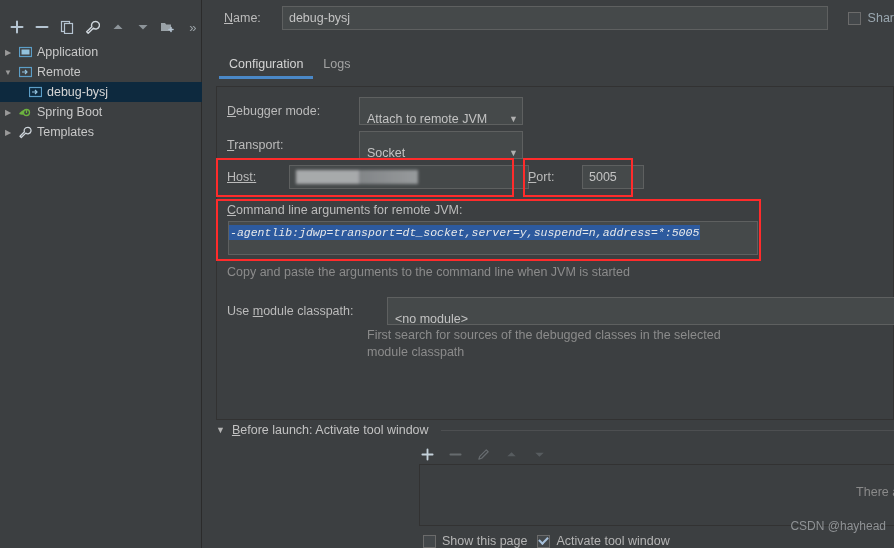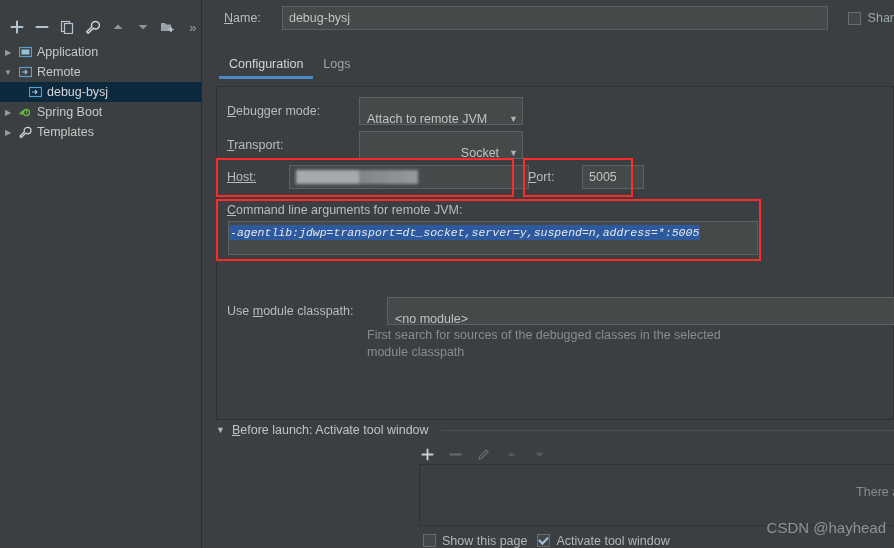--- a/index.html
+++ b/index.html
@@ -231,30 +231,30 @@
   }
   #bl-empty {
     position: absolute; left: 0; right: 18px; top: 20px;
     text-align: right;
     color: #8a8a8a; font-size: 12.5px;
   }
 
   
   #watermark {
     position: absolute; right: 8px; top: 519px;
-    color: #8f9295; font-size: 15px;
+    color: #8f9295; font-size: 12px;
     font-family: "Liberation Sans", sans-serif;
   }
 
   
   #bottom-row {
     position: absolute; left: 220px; top: 534px;
     display: flex; align-items: center; gap: 10px;
   }
-  .bchk { display: flex; gap: 6px; }
+  .bchk { display: flex; align-items: center; gap: 6px; }
   .bchk span { color: #b5b5b5; font-size: 12.5px; white-space: nowrap; }
 </style>
 </head>
 <body>
 
 <div id="app">
 
   <div id="left-panel">
 
     <div id="tree-toolbar">
@@ -377,21 +377,21 @@
       <div class="frow" style="left:10px; top:10px;">
         <div class="flabel" style="width:112px;"><span class="mnem">D</span><span>ebugger mode:</span></div>
         <div class="combo" style="width:164px;">
           <span>Attach to remote JVM</span>
           <span class="caret">▼</span>
         </div>
       </div>
 
       <div class="frow" style="left:10px; top:44px;">
         <div class="flabel" style="width:112px;"><span class="mnem">T</span><span>ransport:</span></div>
-        <div class="combo" style="width:164px;justify-content:flex-end;">
+        <div class="combo" style="width:164px;">
           <span>Socket</span>
           <span class="caret">▼</span>
         </div>
       </div>
 
       <div class="frow" style="left:10px; top:78px;">
         <div class="flabel" style="width:42px;text-decoration:underline;"><span class="mnem">H</span><span>ost:</span></div>
         <div class="tfield" style="width:240px;">
           <span id="host-redact"></span>
         </div>
@@ -403,20 +403,23 @@
       </div>
 
       <div class="frow" style="left:10px; top:116px;">
         <div class="flabel"><span class="mnem">C</span><span>ommand line arguments for remote JVM:</span></div>
       </div>
 
       <div id="args-area" style="left:11px; top:134px; width:530px; height:34px;">
         <span id="args-text">-agentlib:jdwp=transport=dt_socket,server=y,suspend=n,address=*:5005</span>
       </div>
 
+      <div class="frow" style="left:10px; top:177px;">
+        <div class="hint">Copy and paste the arguments to the command line when JVM is started</div>
+      </div>
 
       <div class="frow" style="left:10px; top:210px;">
         <div class="flabel" style="width:140px;">Use <span class="mnem">m</span><span>odule classpath:</span></div>
         <div class="combo" style="width:527px;">
           <span>&lt;no module&gt;</span>
         </div>
       </div>
 
       <div class="frow" style="left:150px; top:240px; display:block;">
         <div class="hint">First search for sources of the debugged classes in the selected</div>

